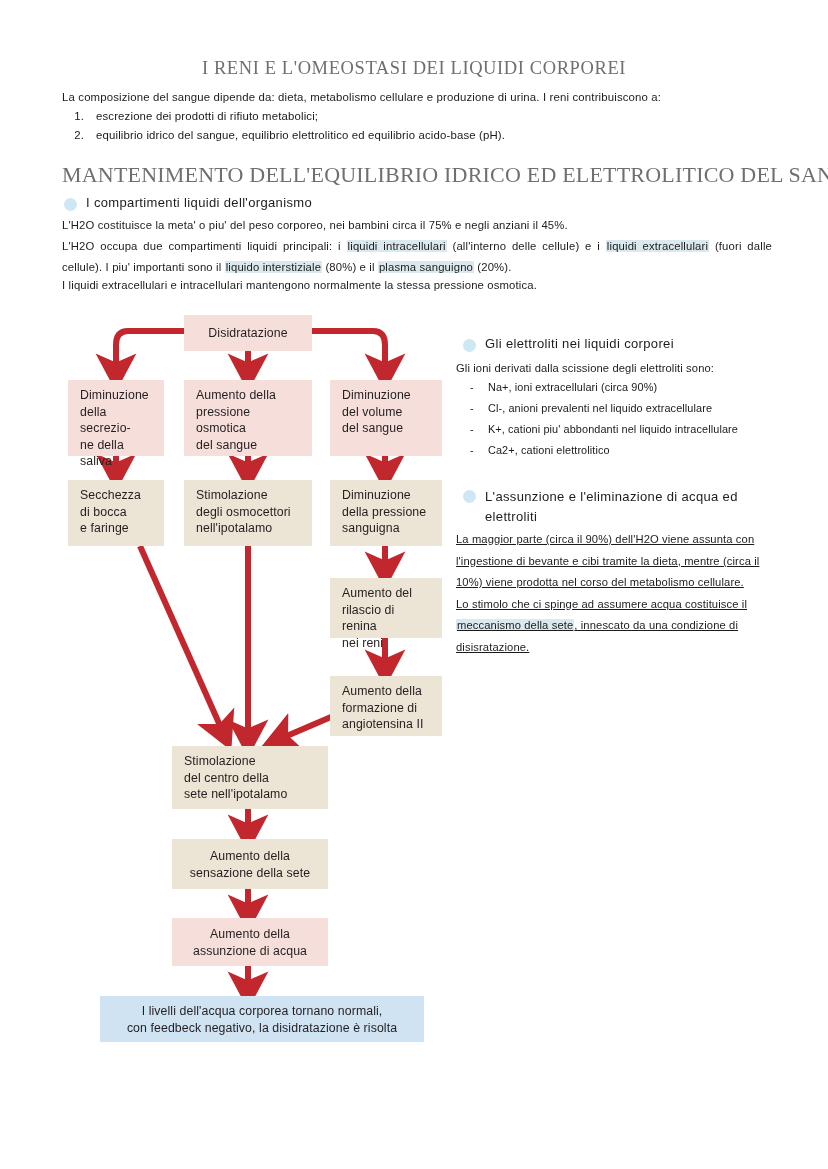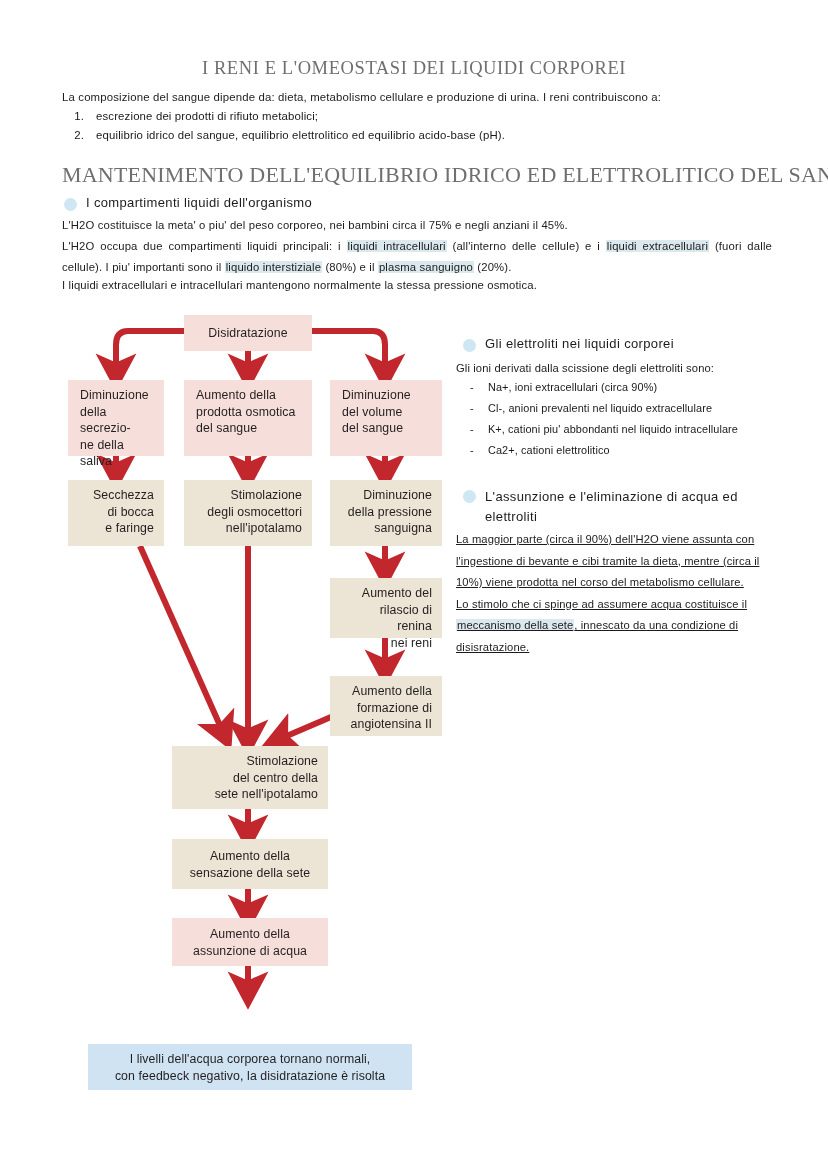--- a/index.html
+++ b/index.html
@@ -151,21 +151,21 @@
   .fbox {
     position: absolute;
     box-sizing: border-box;
     font-size: 12.3px;
     line-height: 16.5px;
     color: #231f20;
     letter-spacing: 0.1px;
     padding: 7px 10px 6px 12px;
   }
   .fbox.pink  { background: #f6dedb; }
-  .fbox.beige { background: #ece4d4; text-align: right; }
+  .fbox.beige { background: #ece4d4; }
   .fbox.blue  { background: #cfe3f3; }
   .fbox.center { text-align: center; padding-left: 10px; }
 
   
   svg.arrows {
     position: absolute;
     left: 0;
     top: 0;
     width: 828px;
     height: 1169px;
@@ -283,21 +283,21 @@
     </div>
 
     <div class="fbox pink" style="left:68px; top:380px; width:96px; height:76px;">
       <div>Diminuzione</div>
       <div>della secrezio-</div>
       <div>ne della saliva</div>
     </div>
 
     <div class="fbox pink" style="left:184px; top:380px; width:128px; height:76px;">
       <div>Aumento della</div>
-      <div>prodotta osmotica</div>
+      <div>pressione osmotica</div>
       <div>del sangue</div>
     </div>
 
     <div class="fbox pink" style="left:330px; top:380px; width:112px; height:76px;">
       <div>Diminuzione</div>
       <div>del volume</div>
       <div>del sangue</div>
     </div>
 
     <div class="fbox beige" style="left:68px; top:480px; width:96px; height:66px;">
@@ -339,19 +339,19 @@
     <div class="fbox beige center" style="left:172px; top:839px; width:156px; height:50px; display:flex; flex-direction:column; align-items:center; justify-content:center;">
       <div>Aumento della</div>
       <div>sensazione della sete</div>
     </div>
 
     <div class="fbox pink center" style="left:172px; top:918px; width:156px; height:48px; display:flex; flex-direction:column; align-items:center; justify-content:center;">
       <div>Aumento della</div>
       <div>assunzione di acqua</div>
     </div>
 
-    <div class="fbox blue center" style="left:88px; top:996px; width:324px; height:46px; display:flex; flex-direction:column; align-items:center; justify-content:flex-end;margin-top:48px;">
+    <div class="fbox blue center" style="left:100px; top:996px; width:324px; height:46px; display:flex; flex-direction:column; align-items:center; justify-content:flex-end;">
       <div>I livelli dell'acqua corporea tornano normali,</div>
       <div>con feedbeck negativo, la disidratazione è risolta</div>
     </div>
 
   </div>
 </div>
 
 </body></html>

